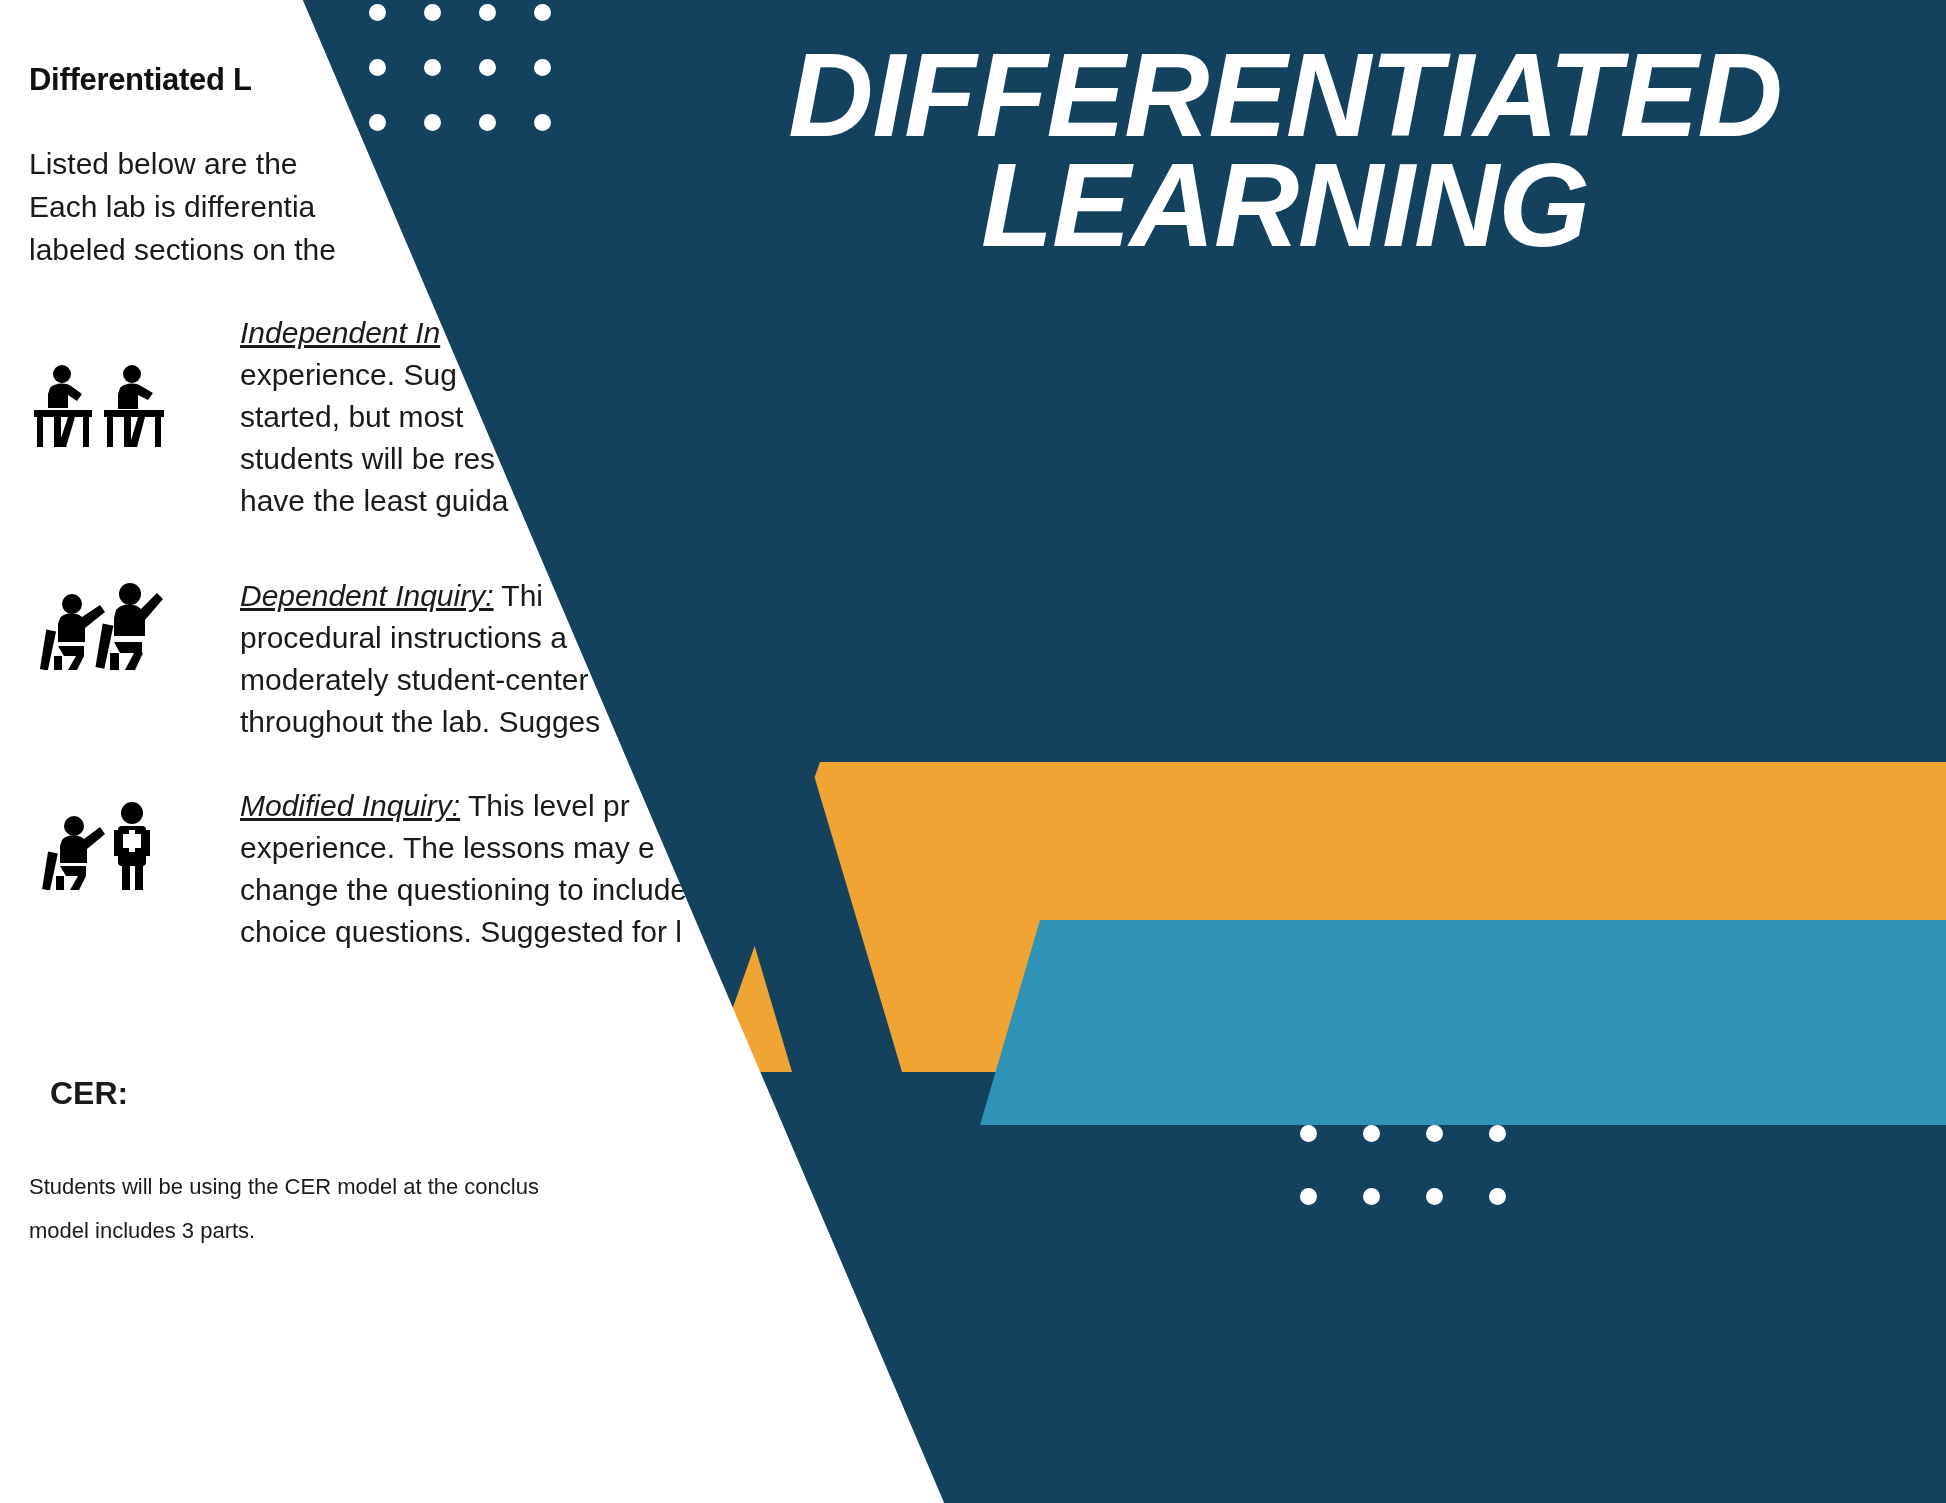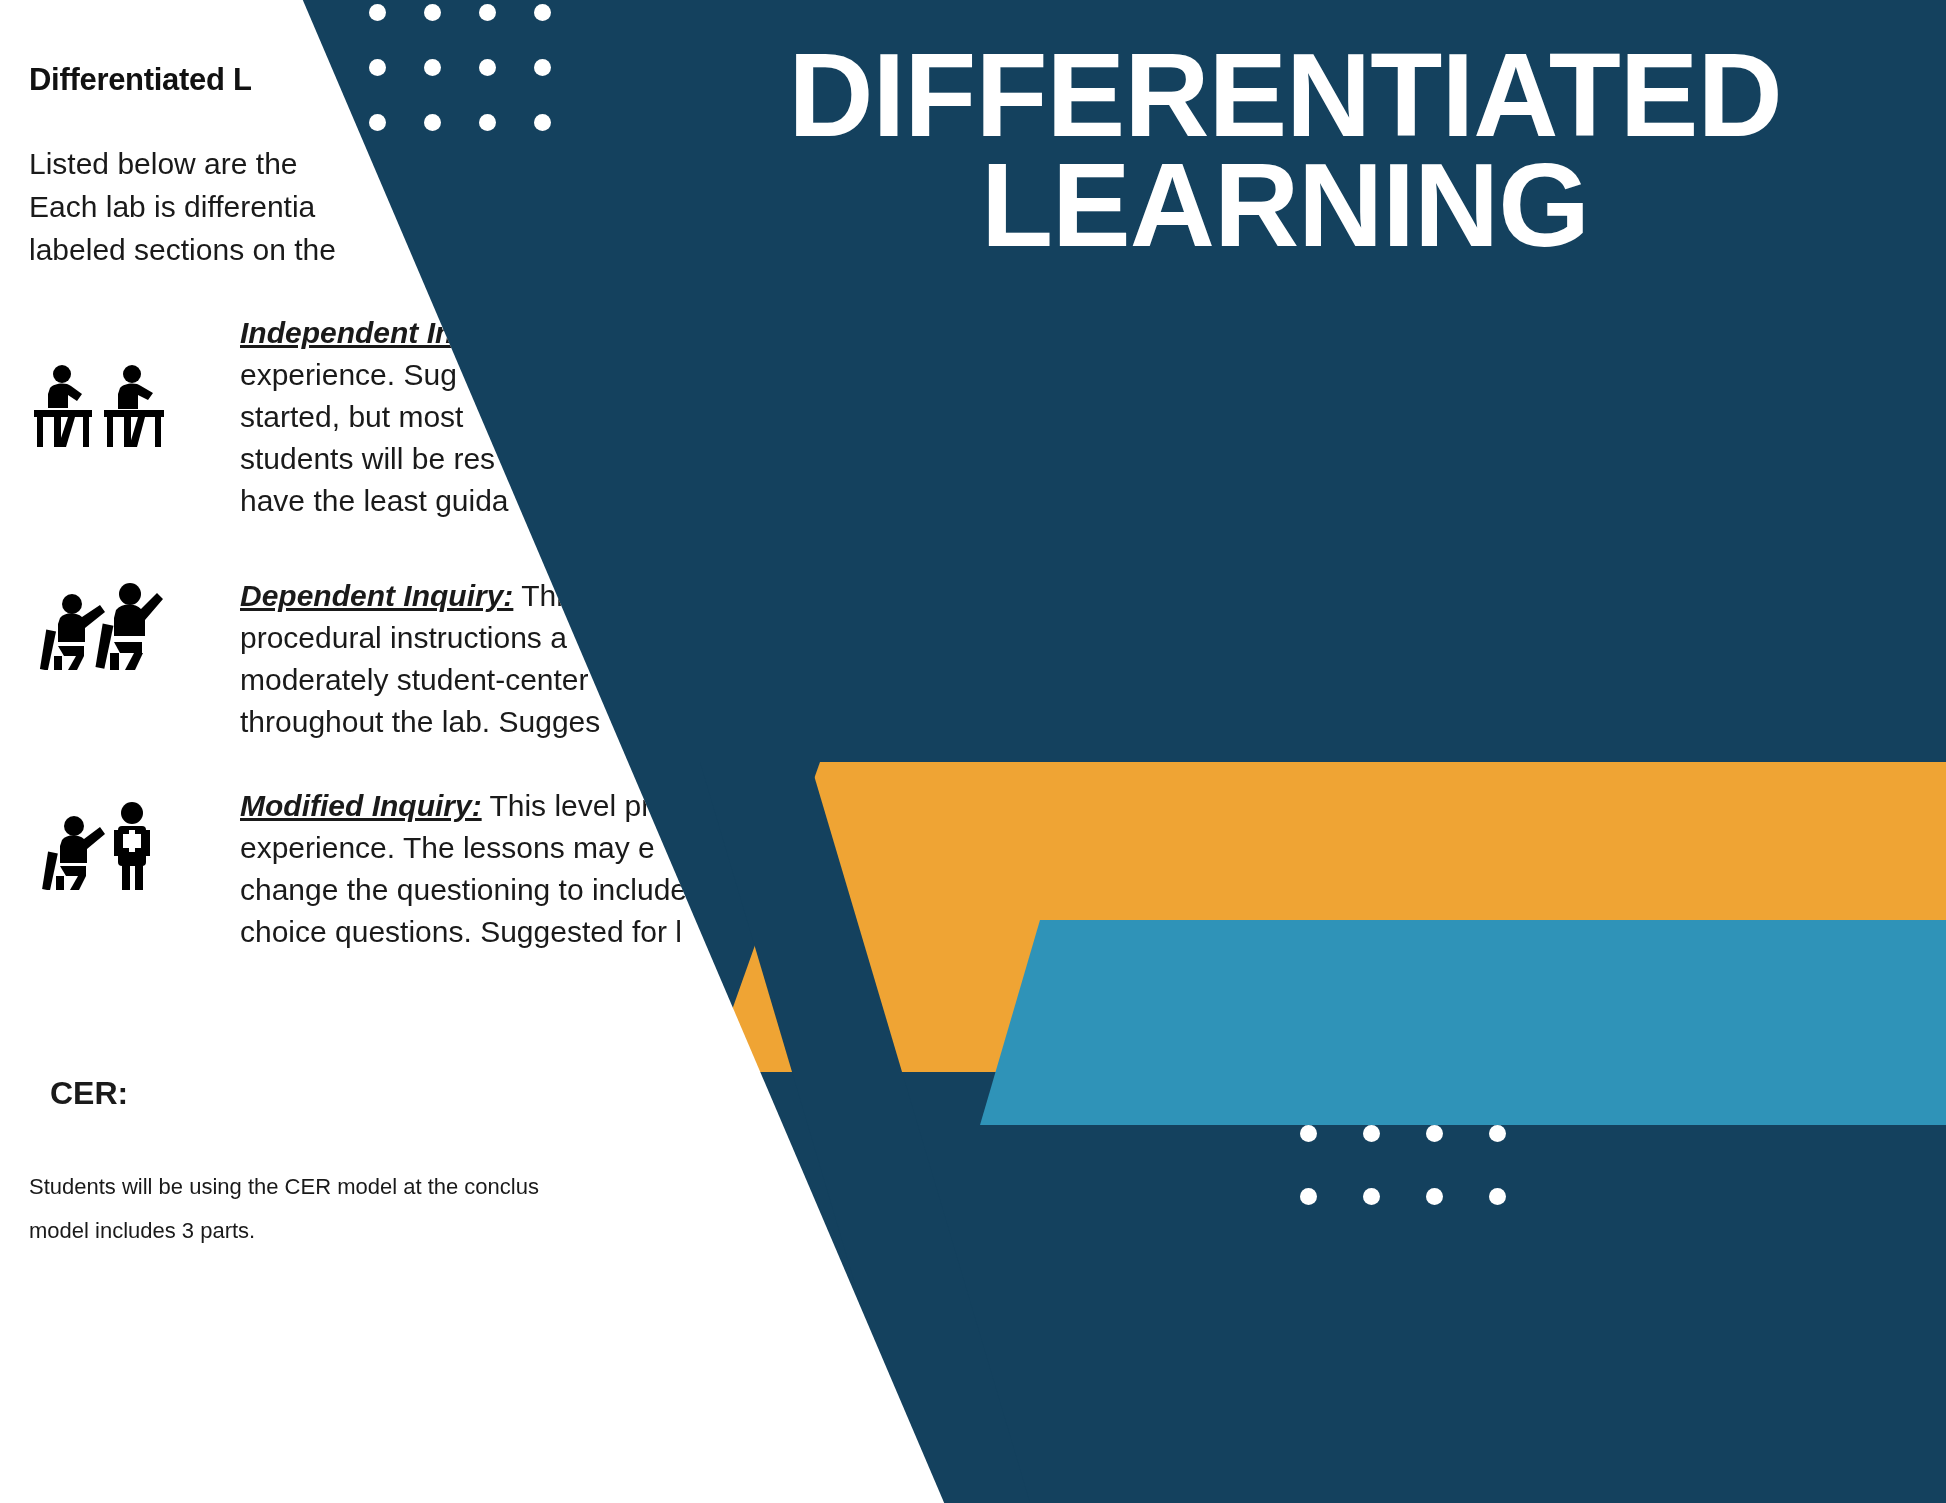--- a/index.html
+++ b/index.html
@@ -39,21 +39,21 @@
     white-space:nowrap;
   }
   .doc-intro{
     position:absolute;left:29px;top:142px;width:940px;
     font-size:30px;line-height:43px;color:#1a1a1a;
   }
   .doc-intro div{white-space:nowrap;}
 
   .doc-block{position:absolute;left:240px;width:900px;}
   .doc-block .lead{
-    font-style:italic;text-decoration:underline;font-weight:bold;
+    font-style:italic;text-decoration:underline;font-weight:normal;
   }
   .doc-block .ln{white-space:nowrap;font-size:30px;line-height:42px;color:#1a1a1a;}
 
   #block-independent{top:312px;}
   #block-dependent{top:575px;}
   #block-modified{top:785px;}
 
   
   .picto{position:absolute;width:140px;height:90px;}
   #picto-independent{left:30px;top:360px;}
@@ -73,20 +73,21 @@
   #cer-body div{white-space:nowrap;}
 
   
   #title-panel{
     position:absolute;left:655px;top:40px;width:1260px;
     text-align:center;color:#ffffff;
   }
   #headline{
     font-size:118px;line-height:110px;font-weight:bold;
     letter-spacing:-1px;
+    font-style:italic;
   }
   #subtitle{
     margin-top:54px;
     font-family:"Liberation Serif",serif;
     font-size:62px;line-height:112px;
   }
 
   
   #band-orange{
     position:absolute;left:710px;top:762px;width:1250px;height:310px;

